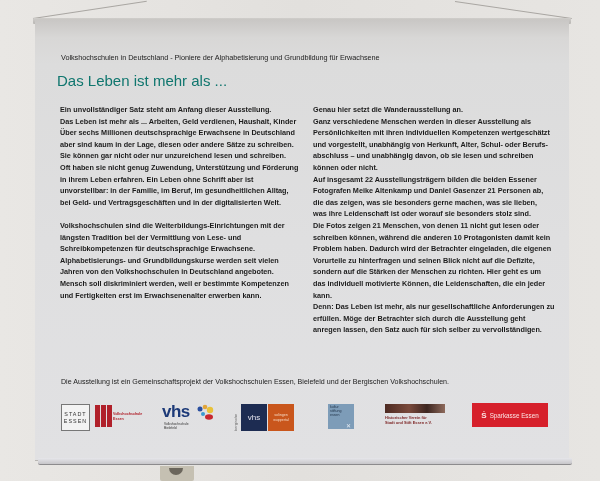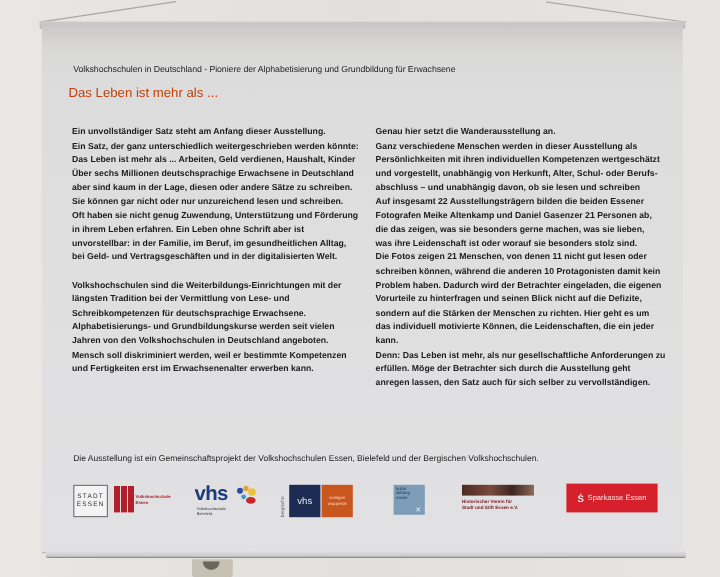--- a/index.html
+++ b/index.html
@@ -5,21 +5,21 @@
   html,body{margin:0;padding:0;}
   body{width:600px;height:481px;overflow:hidden;background:#e4e2df;position:relative;font-family:"Liberation Sans",sans-serif;}
   .wall{position:absolute;inset:0;background:linear-gradient(90deg,#e9e7e4 0%,#e2e0dd 50%,#e7e5e2 100%);}
   .string{position:absolute;height:1px;background:#a9a6a2;transform-origin:left center;}
   .rod-top{position:absolute;left:33px;top:18px;width:538px;height:6px;background:linear-gradient(#cfcdca,#b9b7b4);border-radius:1px;}
   .banner{position:absolute;left:35px;top:20px;width:534px;height:440px;background:linear-gradient(180deg,#c9c7c5 0%,#d8d7d6 4%,#dcdcdc 10%,#dfdfe0 50%,#e1e1e3 100%);box-shadow:0 1px 0 #b8b6b3;}
   .rod-bottom{position:absolute;left:38px;top:458px;width:534px;height:6px;background:linear-gradient(#e6e6ea,#c7c6c9);border-bottom:1px solid #8c8b8d;border-radius:0 0 2px 2px;}
   .bracket{position:absolute;left:160px;top:466px;width:34px;height:15px;background:#c5c0b2;border-radius:0 0 2px 2px;}
   .bracket-knob{position:absolute;left:169px;top:468px;width:14px;height:7px;border-radius:0 0 7px 7px;background:#6b665c;}
   .subtitle{position:absolute;left:61px;top:53px;font-size:7.3px;color:#1e1e1e;letter-spacing:-0.05px;white-space:nowrap;}
-  .title{position:absolute;left:57px;top:72px;font-size:11px;color:#c2410c;white-space:nowrap;}
+  .title{position:absolute;left:57px;top:72px;font-size:15px;color:#0f766e;white-space:nowrap;}
   .col{position:absolute;top:104px;width:248px;font-size:7.25px;line-height:11.6px;color:#1c1c1c;font-weight:bold;}
   .col.left{left:60px;}
   .col.right{left:313px;}
   .col p{margin:0;white-space:nowrap;}
   .col p.gap{margin-top:11.6px;}
   .footer{position:absolute;left:61px;top:378px;font-size:7.1px;color:#1c1c1c;white-space:nowrap;}
   .logos{position:absolute;left:0;top:0;}
   .logo{position:absolute;}
   .stadt{left:61px;top:404px;width:27px;height:25px;border:1px solid #777;font-size:5.4px;letter-spacing:1px;color:#333;display:flex;flex-direction:column;align-items:center;justify-content:center;line-height:7px;background:#f3f3f3;}
   .vhs-essen-mark{left:95px;top:405px;width:17px;height:22px;background:repeating-linear-gradient(90deg,#b0202a 0 5px,#e0dfe0 5px 6px);}
@@ -45,21 +45,20 @@
 <div class="string" style="left:455px;top:1px;width:118px;transform:rotate(8.3deg);"></div>
 <div class="rod-top"></div>
 
 <div class="banner"></div>
 
 <div class="subtitle">Volkshochschulen in Deutschland - Pioniere der Alphabetisierung und Grundbildung für Erwachsene</div>
 <div class="title">Das Leben ist mehr als ...</div>
 
 <div class="col left">
   <p>Ein unvollständiger Satz steht am Anfang dieser Ausstellung.</p>
-  <p>Ein Satz, der ganz unterschiedlich weitergeschrieben werden könnte:</p>
   <p>Das Leben ist mehr als ... Arbeiten, Geld verdienen, Haushalt, Kinder</p>
   <p>Über sechs Millionen deutschsprachige Erwachsene in Deutschland</p>
   <p>aber sind kaum in der Lage, diesen oder andere Sätze zu schreiben.</p>
   <p>Sie können gar nicht oder nur unzureichend lesen und schreiben.</p>
   <p>Oft haben sie nicht genug Zuwendung, Unterstützung und Förderung</p>
   <p>in ihrem Leben erfahren. Ein Leben ohne Schrift aber ist</p>
   <p>unvorstellbar: in der Familie, im Beruf, im gesundheitlichen Alltag,</p>
   <p>bei Geld- und Vertragsgeschäften und in der digitalisierten Welt.</p>
   <p class="gap">Volkshochschulen sind die Weiterbildungs-Einrichtungen mit der</p>
   <p>längsten Tradition bei der Vermittlung von Lese- und</p>
@@ -69,20 +68,21 @@
   <p>Mensch soll diskriminiert werden, weil er bestimmte Kompetenzen</p>
   <p>und Fertigkeiten erst im Erwachsenenalter erwerben kann.</p>
 </div>
 
 <div class="col right">
   <p>Genau hier setzt die Wanderausstellung an.</p>
   <p>Ganz verschiedene Menschen werden in dieser Ausstellung als</p>
   <p>Persönlichkeiten mit ihren individuellen Kompetenzen wertgeschätzt</p>
   <p>und vorgestellt, unabhängig von Herkunft, Alter, Schul- oder Berufs-</p>
   <p>abschluss – und unabhängig davon, ob sie lesen und schreiben</p>
+  <p>können oder nicht.</p>
   <p>Auf insgesamt 22 Ausstellungsträgern bilden die beiden Essener</p>
   <p>Fotografen Meike Altenkamp und Daniel Gasenzer 21 Personen ab,</p>
   <p>die das zeigen, was sie besonders gerne machen, was sie lieben,</p>
   <p>was ihre Leidenschaft ist oder worauf sie besonders stolz sind.</p>
   <p>Die Fotos zeigen 21 Menschen, von denen 11 nicht gut lesen oder</p>
   <p>schreiben können, während die anderen 10 Protagonisten damit kein</p>
   <p>Problem haben. Dadurch wird der Betrachter eingeladen, die eigenen</p>
   <p>Vorurteile zu hinterfragen und seinen Blick nicht auf die Defizite,</p>
   <p>sondern auf die Stärken der Menschen zu richten. Hier geht es um</p>
   <p>das individuell motivierte Können, die Leidenschaften, die ein jeder</p>

